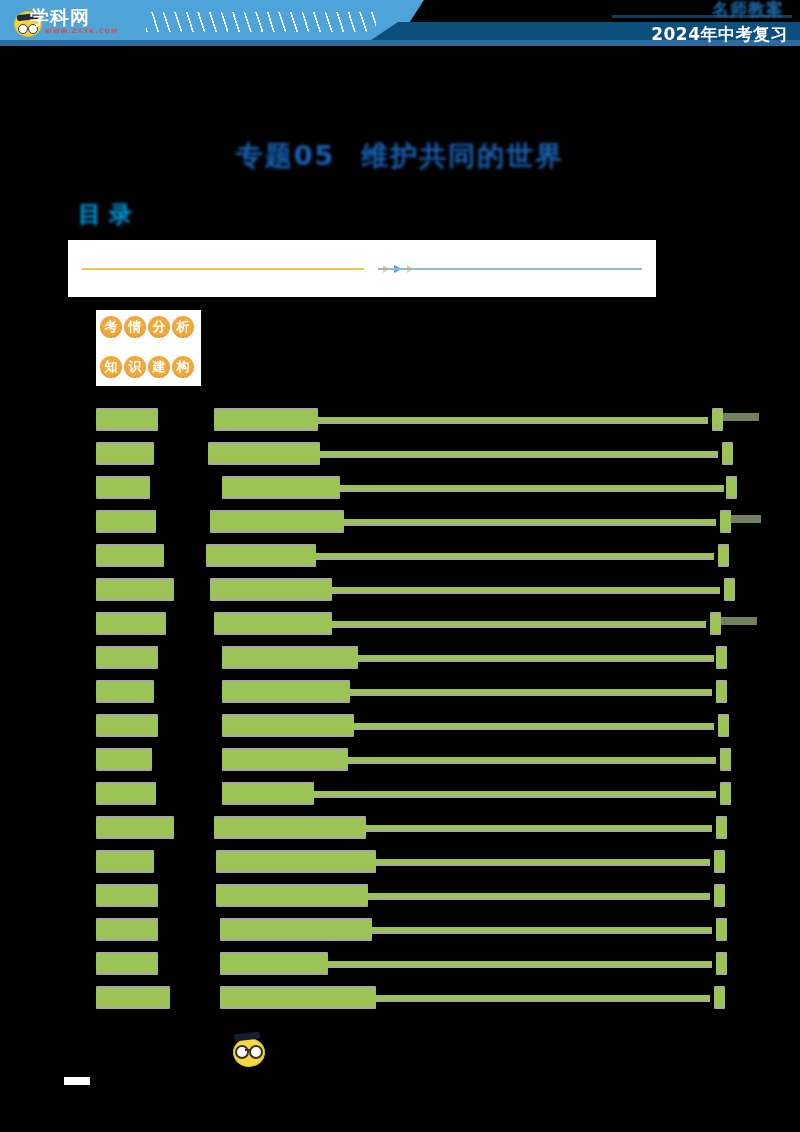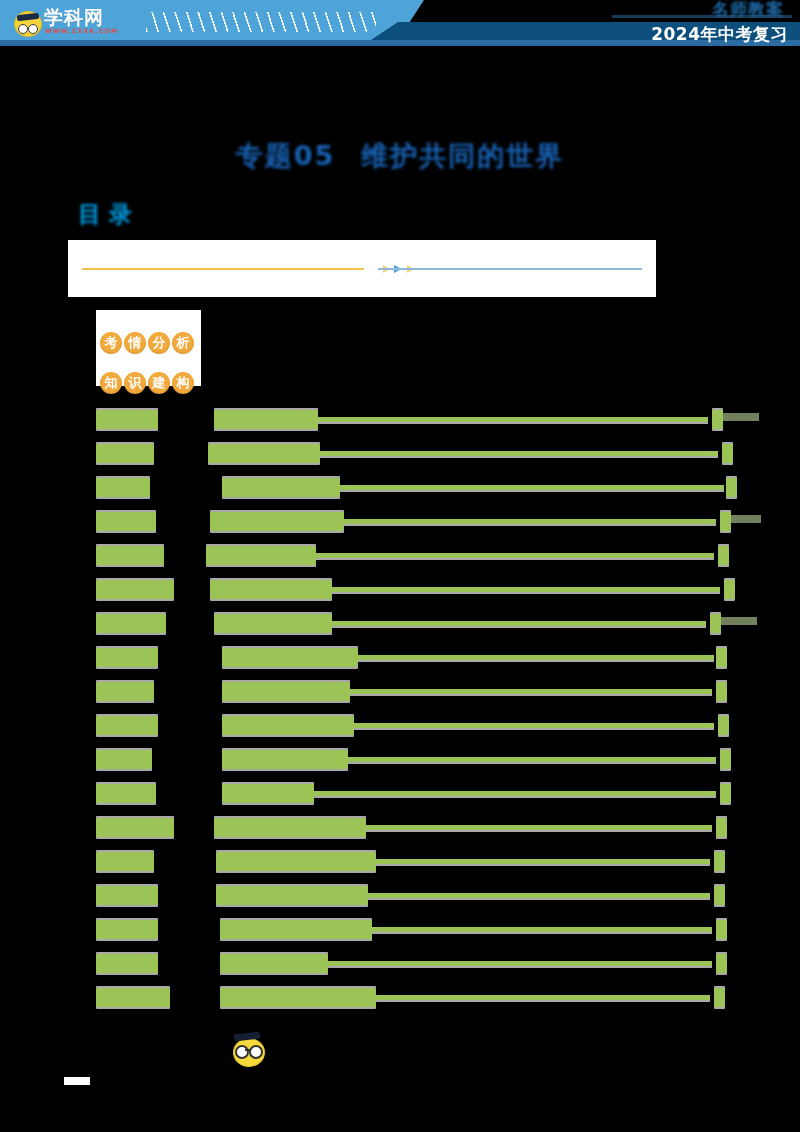--- a/index.html
+++ b/index.html
@@ -36,21 +36,21 @@
     position:absolute;left:0;top:7px;width:26px;height:24px;border-radius:50%;
     background:#f4d43a;border:1px solid #d8b92c;
   }
   .logo-cap{
     position:absolute;left:2px;top:2px;width:22px;height:6px;
     background:#1b2a44;border-radius:2px;transform:rotate(-7deg);
   }
   .logo-eye{position:absolute;top:12px;width:8px;height:8px;border:1.6px solid #3a3a3a;border-radius:50%;background:#fff;}
   .logo-eye.l{left:3px;} .logo-eye.r{left:13px;}
   .logo-text{
-    position:absolute;left:30px;top:3px;font-size:19px;font-weight:bold;color:#ffffff;
+    position:absolute;left:16px;top:3px;font-size:19px;font-weight:bold;color:#ffffff;
     letter-spacing:1px;line-height:20px;text-shadow:0 1px 0 rgba(0,0,0,.12);
   }
   .logo-url{
     position:absolute;left:31px;top:23px;font-size:6px;color:#e9473f;
     letter-spacing:1.3px;font-weight:bold;
   }
   .hatch{
     position:absolute;left:146px;top:12px;width:230px;height:20px;
     background:repeating-linear-gradient(72deg,#ffffff 0 1.6px,rgba(255,255,255,0) 1.6px 11px);
     opacity:.92;
@@ -91,21 +91,21 @@
   .div-arrows{position:absolute;left:315px;top:23px;width:40px;height:12px;}
   .arw{position:absolute;top:2px;width:0;height:0;border-top:4px solid transparent;border-bottom:4px solid transparent;}
   .arw.a1{left:0;border-left:7px solid #f5cf7a;}
   .arw.a2{left:11px;border-left:8px solid #4da3dc;}
   .arw.a3{left:24px;border-left:7px solid #f5cf7a;}
 
   
   .badge-panel{
     position:absolute;left:96px;top:310px;width:105px;height:76px;background:#ffffff;
   }
-  .badge-row{position:absolute;left:4px;height:22px;margin-top:16px;}
+  .badge-row{position:absolute;left:4px;height:22px;}
   .badge-row.r1{top:6px;} .badge-row.r2{top:46px;}
   .bchar{
     display:inline-block;width:22px;height:22px;border-radius:50%;
     background:#f2a93b;color:#ffffff;font-size:13px;font-weight:bold;
     text-align:center;line-height:22px;margin-right:2px;
     box-shadow:inset 0 -1px 2px rgba(0,0,0,.12);
   }
 
   
   .toc{position:absolute;left:96px;top:404px;width:660px;}

